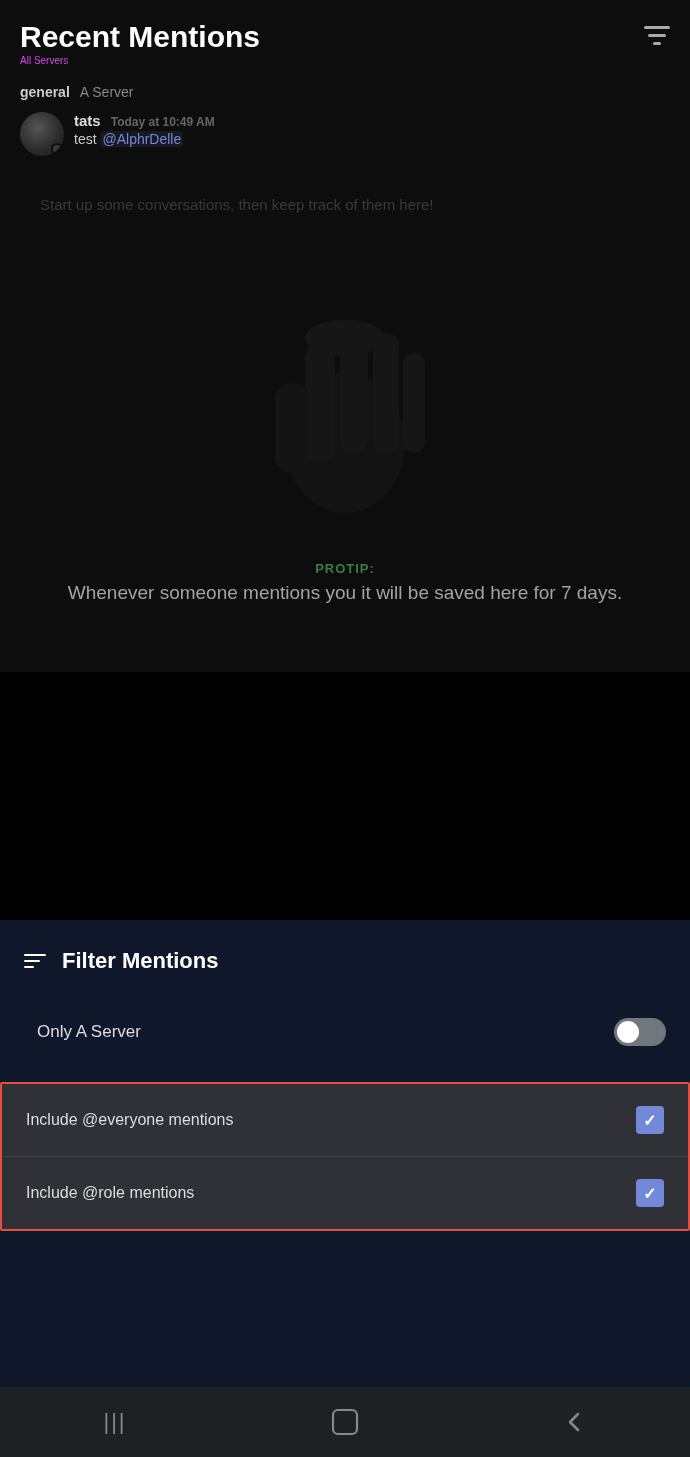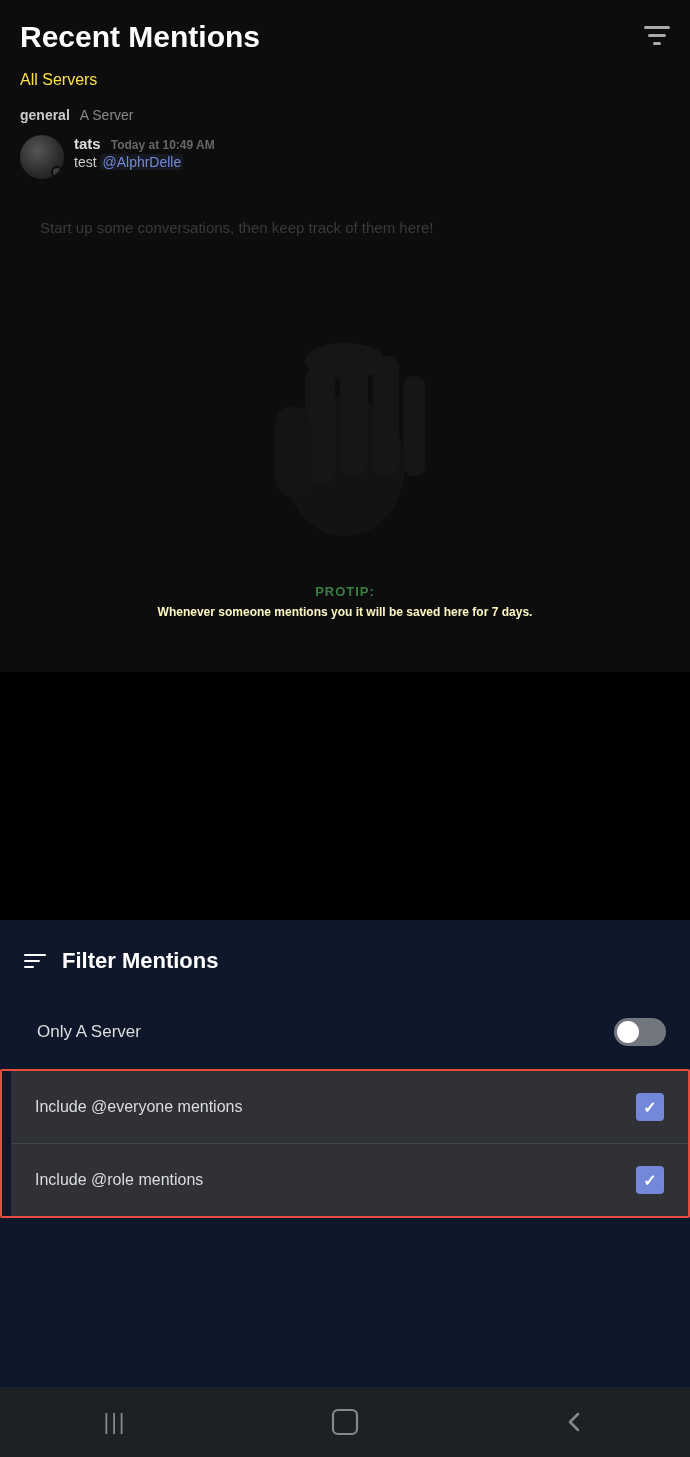--- a/index.html
+++ b/index.html
@@ -28,23 +28,23 @@
       align-items: flex-start;
     }
     .header-left {}
     .header-title {
       font-size: 30px;
       font-weight: 800;
       color: #fff;
       line-height: 1.1;
     }
     .header-subtitle {
-      font-size: 16px;
-      color: #fde047;
-      margin-top: 18px;
+      font-size: 10px;
+      color: #d946ef;
+      margin-top: 2px;
     }
     .filter-icon {
       color: #aaa;
       font-size: 20px;
       margin-top: 6px;
     }
 
     
     .channel-label {
       padding: 18px 20px 4px 20px;
@@ -156,23 +156,22 @@
       margin-top: 8px;
     }
     .protip-label {
       color: #3a7d44;
       font-size: 13px;
       font-weight: 700;
       letter-spacing: 1px;
       margin-bottom: 6px;
     }
     .protip-text {
-      color: #fef9c3;
-      font-size: 12px;
-      font-weight: bold;
+      color: #a3a3a3;
+      font-size: 19px;
     }
 
     
     .bottom-panel {
       width: 100%;
       height: 537px;
       background: #0f172a;
       position: absolute;
       bottom: 0;
       left: 0;
@@ -236,24 +235,23 @@
       border-radius: 50%;
       background: #fff;
       position: absolute;
       top: 3px;
       left: 3px;
       transition: left 0.2s;
     }
 
     
     .red-section {
-      margin: 3px 0;
+      margin: 16px 0;
       border: 2.5px solid #e74c3c;
       border-radius: 2px;
-      padding-left: 9px;
     }
 
     
     .checkbox-row {
       display: flex;
       align-items: center;
       justify-content: space-between;
       padding: 22px 24px;
       background: #2f3136;
     }

